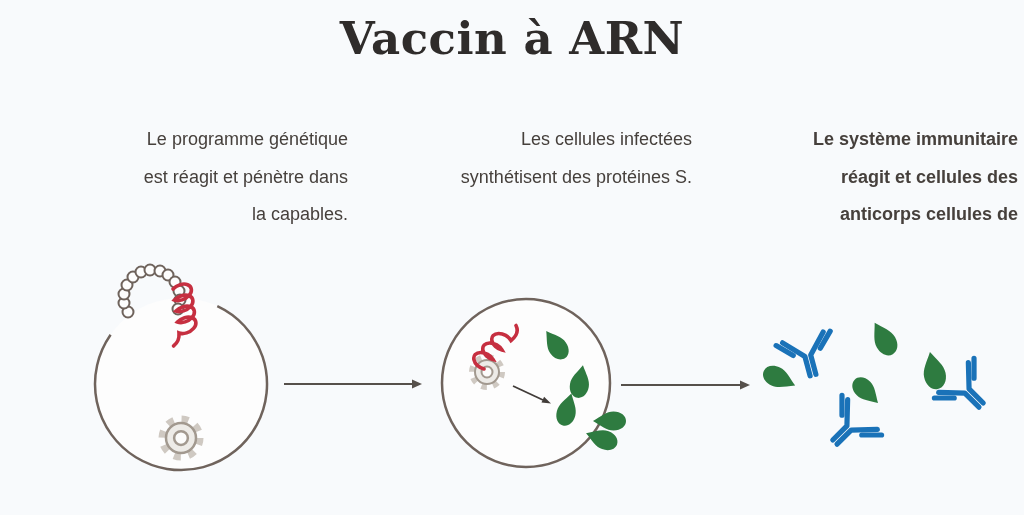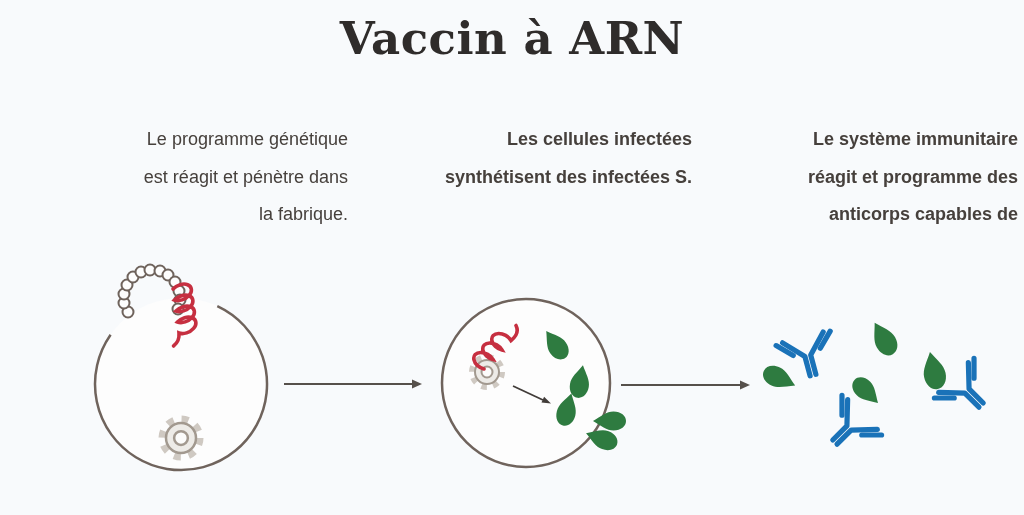--- a/index.html
+++ b/index.html
@@ -12,21 +12,21 @@
   body{width:1024px;height:515px;overflow:hidden;background:var(--background);
        font-family:"Liberation Sans", sans-serif;}
   .canvas{position:relative;width:1024px;height:420px;}
   h1.title{position:absolute;top:12px;left:0;width:1024px;margin:0;text-align:center;
     font-family:"DejaVu Serif", serif;font-weight:700;font-size:45px;
     letter-spacing:.5px;color:var(--title_text);}
   .caption{position:absolute;top:121px;font-size:18px;line-height:37.5px;
     color:var(--body_text);text-align:right;}
   .caption .ln{display:block;white-space:nowrap;}
   .cap-1{left:28px;width:320px;}
-  .cap-2{left:372px;width:320px;font-weight:bold;}
+  .cap-2{left:372px;width:320px;}
   .cap-3{left:718px;width:300px;font-weight:bold;}
   svg.art{position:absolute;left:0;top:0;width:1024px;height:515px;display:block;}
   .cell-fill{fill:var(--cell_fill);stroke:none;}
   .membrane{fill:none;stroke:var(--cell_outline);stroke-width:2.5;}
   .bead{fill:var(--cell_fill);stroke:var(--cell_outline);stroke-width:2;}
   .coil{fill:none;stroke:var(--rna_red);stroke-width:3.6;stroke-linecap:round;}
   .drop{fill:var(--protein_green);stroke:none;}
   .ab{fill:none;stroke:var(--antibody_blue);stroke-width:5.2;
       stroke-linecap:round;stroke-linejoin:round;}
   .flow{stroke:var(--arrow);stroke-width:2.2;fill:none;}
@@ -40,32 +40,32 @@
 </head>
 <body>
 
 <div class="canvas">
 
   <h1 class="title">Vaccin à ARN</h1>
 
   <div class="caption cap-1">
     <span class="ln">Le programme génétique</span>
     <span class="ln">est réagit et pénètre dans</span>
-    <span class="ln">la fabrique.</span>
+    <span class="ln">la capables.</span>
   </div>
 
   <div class="caption cap-2">
     <span class="ln">Les cellules infectées</span>
-    <span class="ln">synthétisent des infectées S.</span>
+    <span class="ln">synthétisent des protéines S.</span>
   </div>
 
   <div class="caption cap-3">
     <span class="ln">Le système immunitaire</span>
-    <span class="ln">réagit et programme des</span>
-    <span class="ln">anticorps capables de</span>
+    <span class="ln">réagit et cellules des</span>
+    <span class="ln">anticorps cellules de</span>
   </div>
 
   <svg class="art" viewBox="0 0 1024 515">
     <defs>
       <g id="gear">
         <circle class="gear-teeth" r="15" stroke-dasharray="5.5 6.28"></circle>
         <circle class="gear-body" r="12"></circle>
         <circle class="gear-hole" r="5.5"></circle>
       </g>
       <path id="drop" d="M0,-17 C4.5,-9 9.5,-3.5 9.5,3.5 C9.5,11 5.2,16 0,16 C-5.2,16 -9.5,11 -9.5,3.5 C-9.5,-3.5 -4.5,-9 0,-17 Z"></path>

